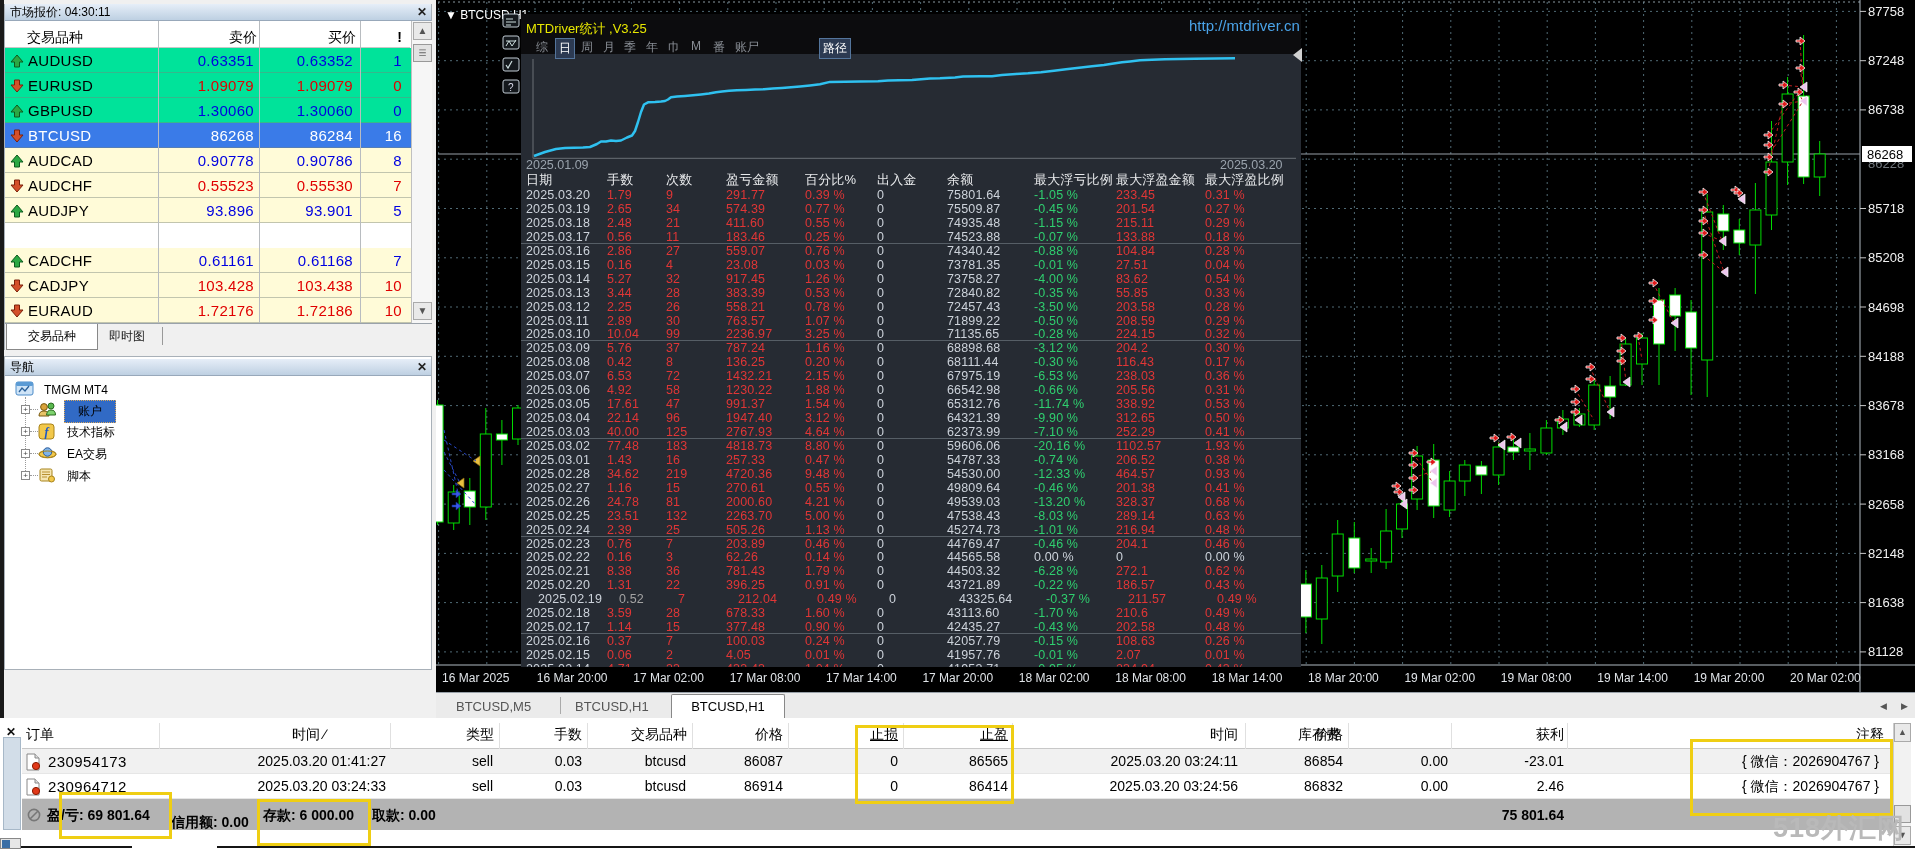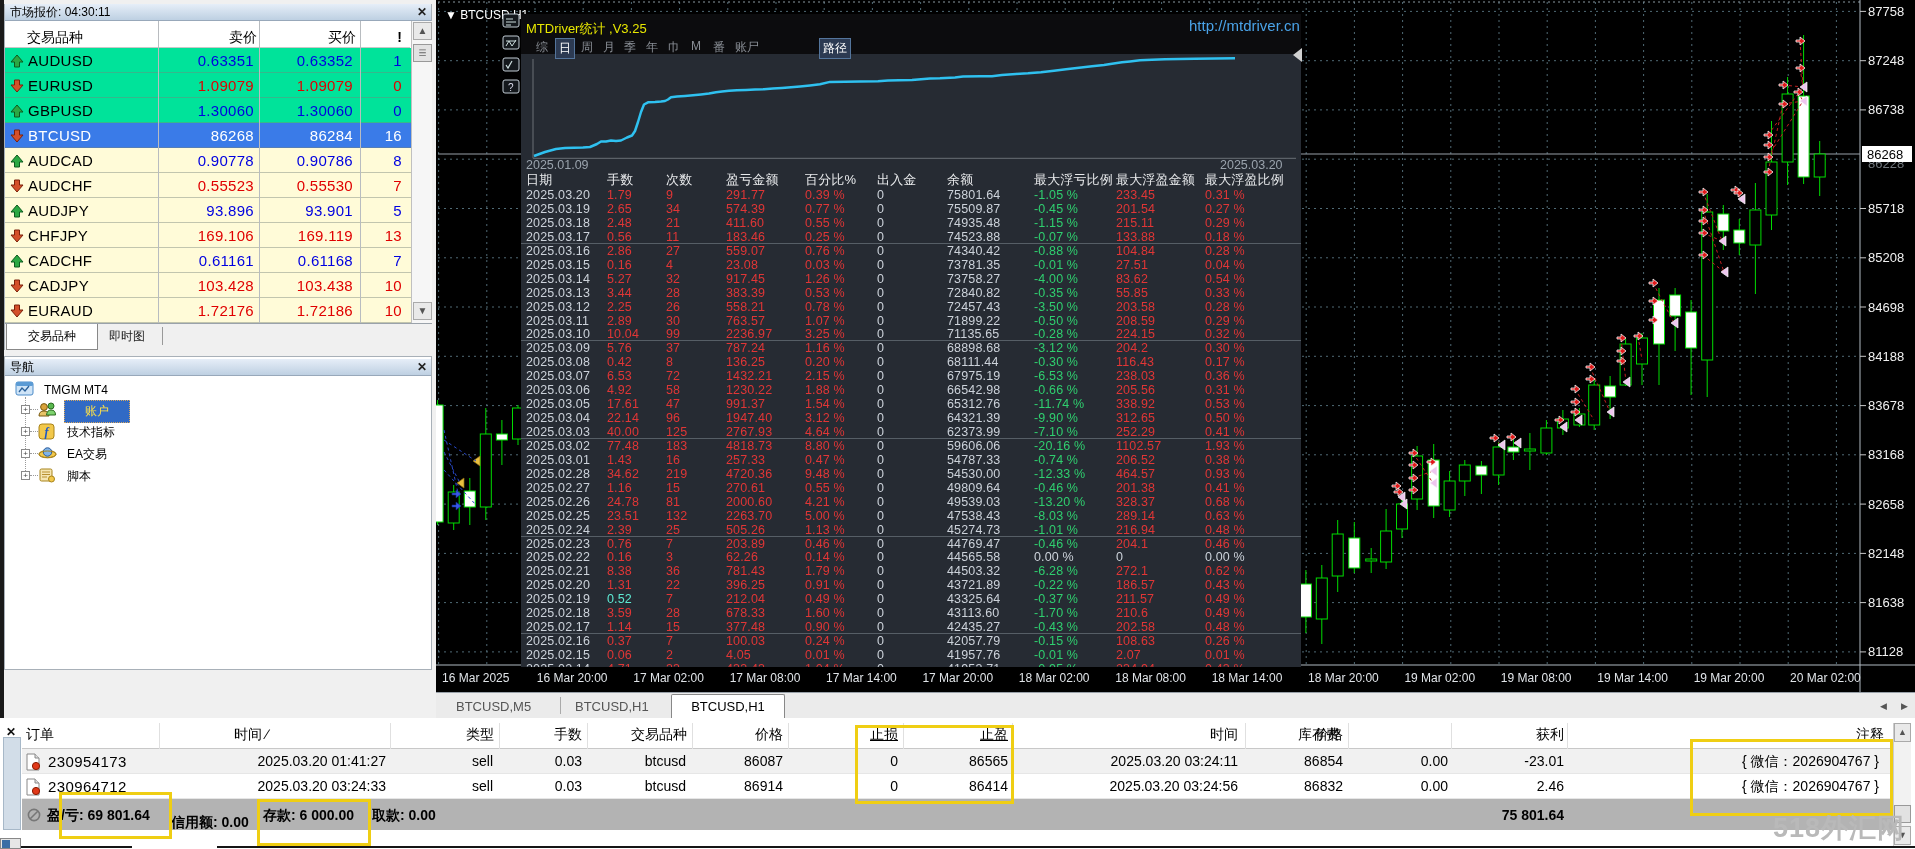--- a/index.html
+++ b/index.html
@@ -78,29 +78,20 @@
 </div>
 <div class="mwrow" style="top:194px;background:#fffbd8;border-bottom:1px solid rgba(120,130,125,.45)">
 <svg class="abs" style="left:5px;top:6px" width="14" height="14" viewBox="0 0 14 14">
         <path d="M7 1 L13 8 L9.5 8 L9.5 13 L4.5 13 L4.5 8 L1 8 Z" fill="#2ba843" stroke="#0c5a1e" stroke-width="1"></path>
       </svg>
 <span style="left:23px;color:#000">AUDJPY</span>
 <span style="right:157px;color:#0000e0">93.896</span>
 <span style="right:58px;color:#0000e0">93.901</span>
 <span style="right:9px;color:#0000e0">5</span>
 </div>
-<div class="mwrow" style="top:219px;background:#fffbd8;border-bottom:1px solid rgba(120,130,125,.45)">
-<svg class="abs" style="left:5px;top:6px" width="14" height="14" viewBox="0 0 14 14">
-        <path d="M7 13 L1 6 L4.5 6 L4.5 1 L9.5 1 L9.5 6 L13 6 Z" fill="#d4502a" stroke="#7a200a" stroke-width="1"></path>
-      </svg>
-<span style="left:23px;color:#000">CHFJPY</span>
-<span style="right:157px;color:#e00000">169.106</span>
-<span style="right:58px;color:#e00000">169.119</span>
-<span style="right:9px;color:#e00000">13</span>
-</div>
 <div class="mwrow" style="top:244px;background:#fffbd8;border-bottom:1px solid rgba(120,130,125,.45)">
 <svg class="abs" style="left:5px;top:6px" width="14" height="14" viewBox="0 0 14 14">
         <path d="M7 1 L13 8 L9.5 8 L9.5 13 L4.5 13 L4.5 8 L1 8 Z" fill="#2ba843" stroke="#0c5a1e" stroke-width="1"></path>
       </svg>
 <span style="left:23px;color:#000">CADCHF</span>
 <span style="right:157px;color:#0000e0">0.61161</span>
 <span style="right:58px;color:#0000e0">0.61168</span>
 <span style="right:9px;color:#0000e0">7</span>
 </div>
 <div class="mwrow" style="top:269px;background:#fffbd8;border-bottom:1px solid rgba(120,130,125,.45)">
@@ -145,21 +136,21 @@
 <div class="abs" style="left:39px;top:26px;font-size:12px">TMGM MT4</div>
 <div class="abs" style="left:20px;top:40px;width:1px;height:78px;border-left:1px dotted #9a9a9a"></div>
 <div class="abs" style="left:16px;top:48px;width:9px;height:9px;background:#fff;border:1px solid #8a8a8a;font-size:8px;line-height:7px;text-align:center;color:#444">+</div>
 <div class="abs" style="left:25px;top:52px;width:8px;height:1px;border-top:1px dotted #9a9a9a"></div>
 <div class="abs" style="left:33px;top:44px"><svg width="19" height="17" viewBox="0 0 19 17">
         <circle cx="6" cy="6" r="3.4" fill="#d9a23a" stroke="#7a5a10"></circle>
         <path d="M1 15 Q1 10 6 10 Q11 10 11 15 Z" fill="#e8c469" stroke="#7a5a10"></path>
         <circle cx="13" cy="5" r="3" fill="#59b84f" stroke="#2a6a20"></circle>
         <path d="M8.5 14 Q9 9 13 9 Q17.5 9 17.5 14 Z" fill="#7fd36f" stroke="#2a6a20"></path>
       </svg></div>
-<div class="abs" style="left:59px;top:43px;background:#316ac5;color:#fde047;font-size:12px;padding:2px 20px;border:1px dotted #d8a860">账户</div>
+<div class="abs" style="left:59px;top:43px;background:#316ac5;color:#000000;font-size:12px;padding:2px 13px;border:1px dotted #d8a860">账户</div>
 <div class="abs" style="left:16px;top:70px;width:9px;height:9px;background:#fff;border:1px solid #8a8a8a;font-size:8px;line-height:7px;text-align:center;color:#444">+</div>
 <div class="abs" style="left:25px;top:74px;width:8px;height:1px;border-top:1px dotted #9a9a9a"></div>
 <div class="abs" style="left:33px;top:66px"><svg width="17" height="17" viewBox="0 0 17 17">
         <rect x="1" y="1" width="15" height="15" rx="3" fill="#f2c84b" stroke="#a8831a"></rect>
         <text x="8.5" y="13" font-size="12" font-style="italic" font-weight="bold" fill="#1a57c8" text-anchor="middle" font-family="Liberation Serif,serif">f</text>
       </svg></div>
 <div class="abs" style="left:62px;top:67px;font-size:12px;color:#000">技术指标</div>
 <div class="abs" style="left:16px;top:92px;width:9px;height:9px;background:#fff;border:1px solid #8a8a8a;font-size:8px;line-height:7px;text-align:center;color:#444">+</div>
 <div class="abs" style="left:25px;top:96px;width:8px;height:1px;border-top:1px dotted #9a9a9a"></div>
 <div class="abs" style="left:33px;top:88px"><svg width="19" height="16" viewBox="0 0 19 16">
@@ -830,23 +821,23 @@
 <i style="left:86px;color:#e03636">1.31</i>
 <i style="left:145px;color:#e03636">22</i>
 <i style="left:205px;color:#e03636">396.25</i>
 <i style="left:284px;color:#e03636">0.91 %</i>
 <i style="left:356px;color:#ccd2da">0</i>
 <i style="left:426px;color:#ccd2da">43721.89</i>
 <i style="left:513px;color:#2fcf6f">-0.22 %</i>
 <i style="left:595px;color:#e03636">186.57</i>
 <i style="left:684px;color:#e03636">0.43 %</i>
 </div>
-<div class="srow" style="left:0;top:578.3px;width:780px">
+<div class="srow" style="left:12px;top:578.3px;width:780px">
 <i style="left:5px;color:#ccd2da">2025.02.19</i>
-<i style="left:86px;color:#5eead4">0.52</i>
+<i style="left:86px;color:#a3a3a3">0.52</i>
 <i style="left:145px;color:#e03636">7</i>
 <i style="left:205px;color:#e03636">212.04</i>
 <i style="left:284px;color:#e03636">0.49 %</i>
 <i style="left:356px;color:#ccd2da">0</i>
 <i style="left:426px;color:#ccd2da">43325.64</i>
 <i style="left:513px;color:#2fcf6f">-0.37 %</i>
 <i style="left:595px;color:#e03636">211.57</i>
 <i style="left:684px;color:#e03636">0.49 %</i>
 </div>
 <div class="srow" style="left:0;top:592.2px;width:780px">
@@ -912,21 +903,21 @@
 </div>
 </div>
 <svg class="abs" style="left:1293px;top:48px" width="9" height="14">
     <path d="M9 0 L0 7 L9 14 Z" fill="#d0d0d0"></path>
   </svg>
 <div class="abs" style="left:0;top:718px;width:1915px;height:131px;background:#fff">
 <div class="abs" style="left:6px;top:7px;font-size:12px;font-weight:bold;color:#111">✕</div>
 <div class="abs" style="left:3px;top:19px;width:18px;height:93px;background:#d2dde8;border:1px solid #a7b8c8"></div>
 <div class="abs" style="left:22px;top:5px;width:1871px;height:26px;border-bottom:1px solid #c8c8c8;font-size:14px;color:#000">
 <span class="abs" style="left:4px;bottom:4px">订单</span>
-<span class="abs" style="left:212px;width:150px;bottom:4px;text-align:left;white-space:nowrap">时间 ∕</span>
+<span class="abs" style="left:212px;width:150px;bottom:4px;text-align:center;white-space:nowrap">时间 ∕</span>
 <span class="abs" style="left:322px;width:150px;bottom:4px;text-align:right;white-space:nowrap">类型</span>
 <span class="abs" style="left:410px;width:150px;bottom:4px;text-align:right;white-space:nowrap">手数</span>
 <span class="abs" style="left:515px;width:150px;bottom:4px;text-align:right;white-space:nowrap">交易品种</span>
 <span class="abs" style="left:611px;width:150px;bottom:4px;text-align:right;white-space:nowrap">价格</span>
 <span class="abs" style="left:726px;width:150px;bottom:4px;text-align:right;text-decoration:underline;white-space:nowrap">止损</span>
 <span class="abs" style="left:836px;width:150px;bottom:4px;text-align:right;text-decoration:underline;white-space:nowrap">止盈</span>
 <span class="abs" style="left:1066px;width:150px;bottom:4px;text-align:right;white-space:nowrap">时间</span>
 <span class="abs" style="left:1171px;width:150px;bottom:4px;text-align:right;white-space:nowrap">价格</span>
 <span class="abs" style="left:1276px;width:150px;bottom:4px;text-align:left;white-space:nowrap">库存费</span>
 <span class="abs" style="left:1392px;width:150px;bottom:4px;text-align:right;white-space:nowrap">获利</span>

